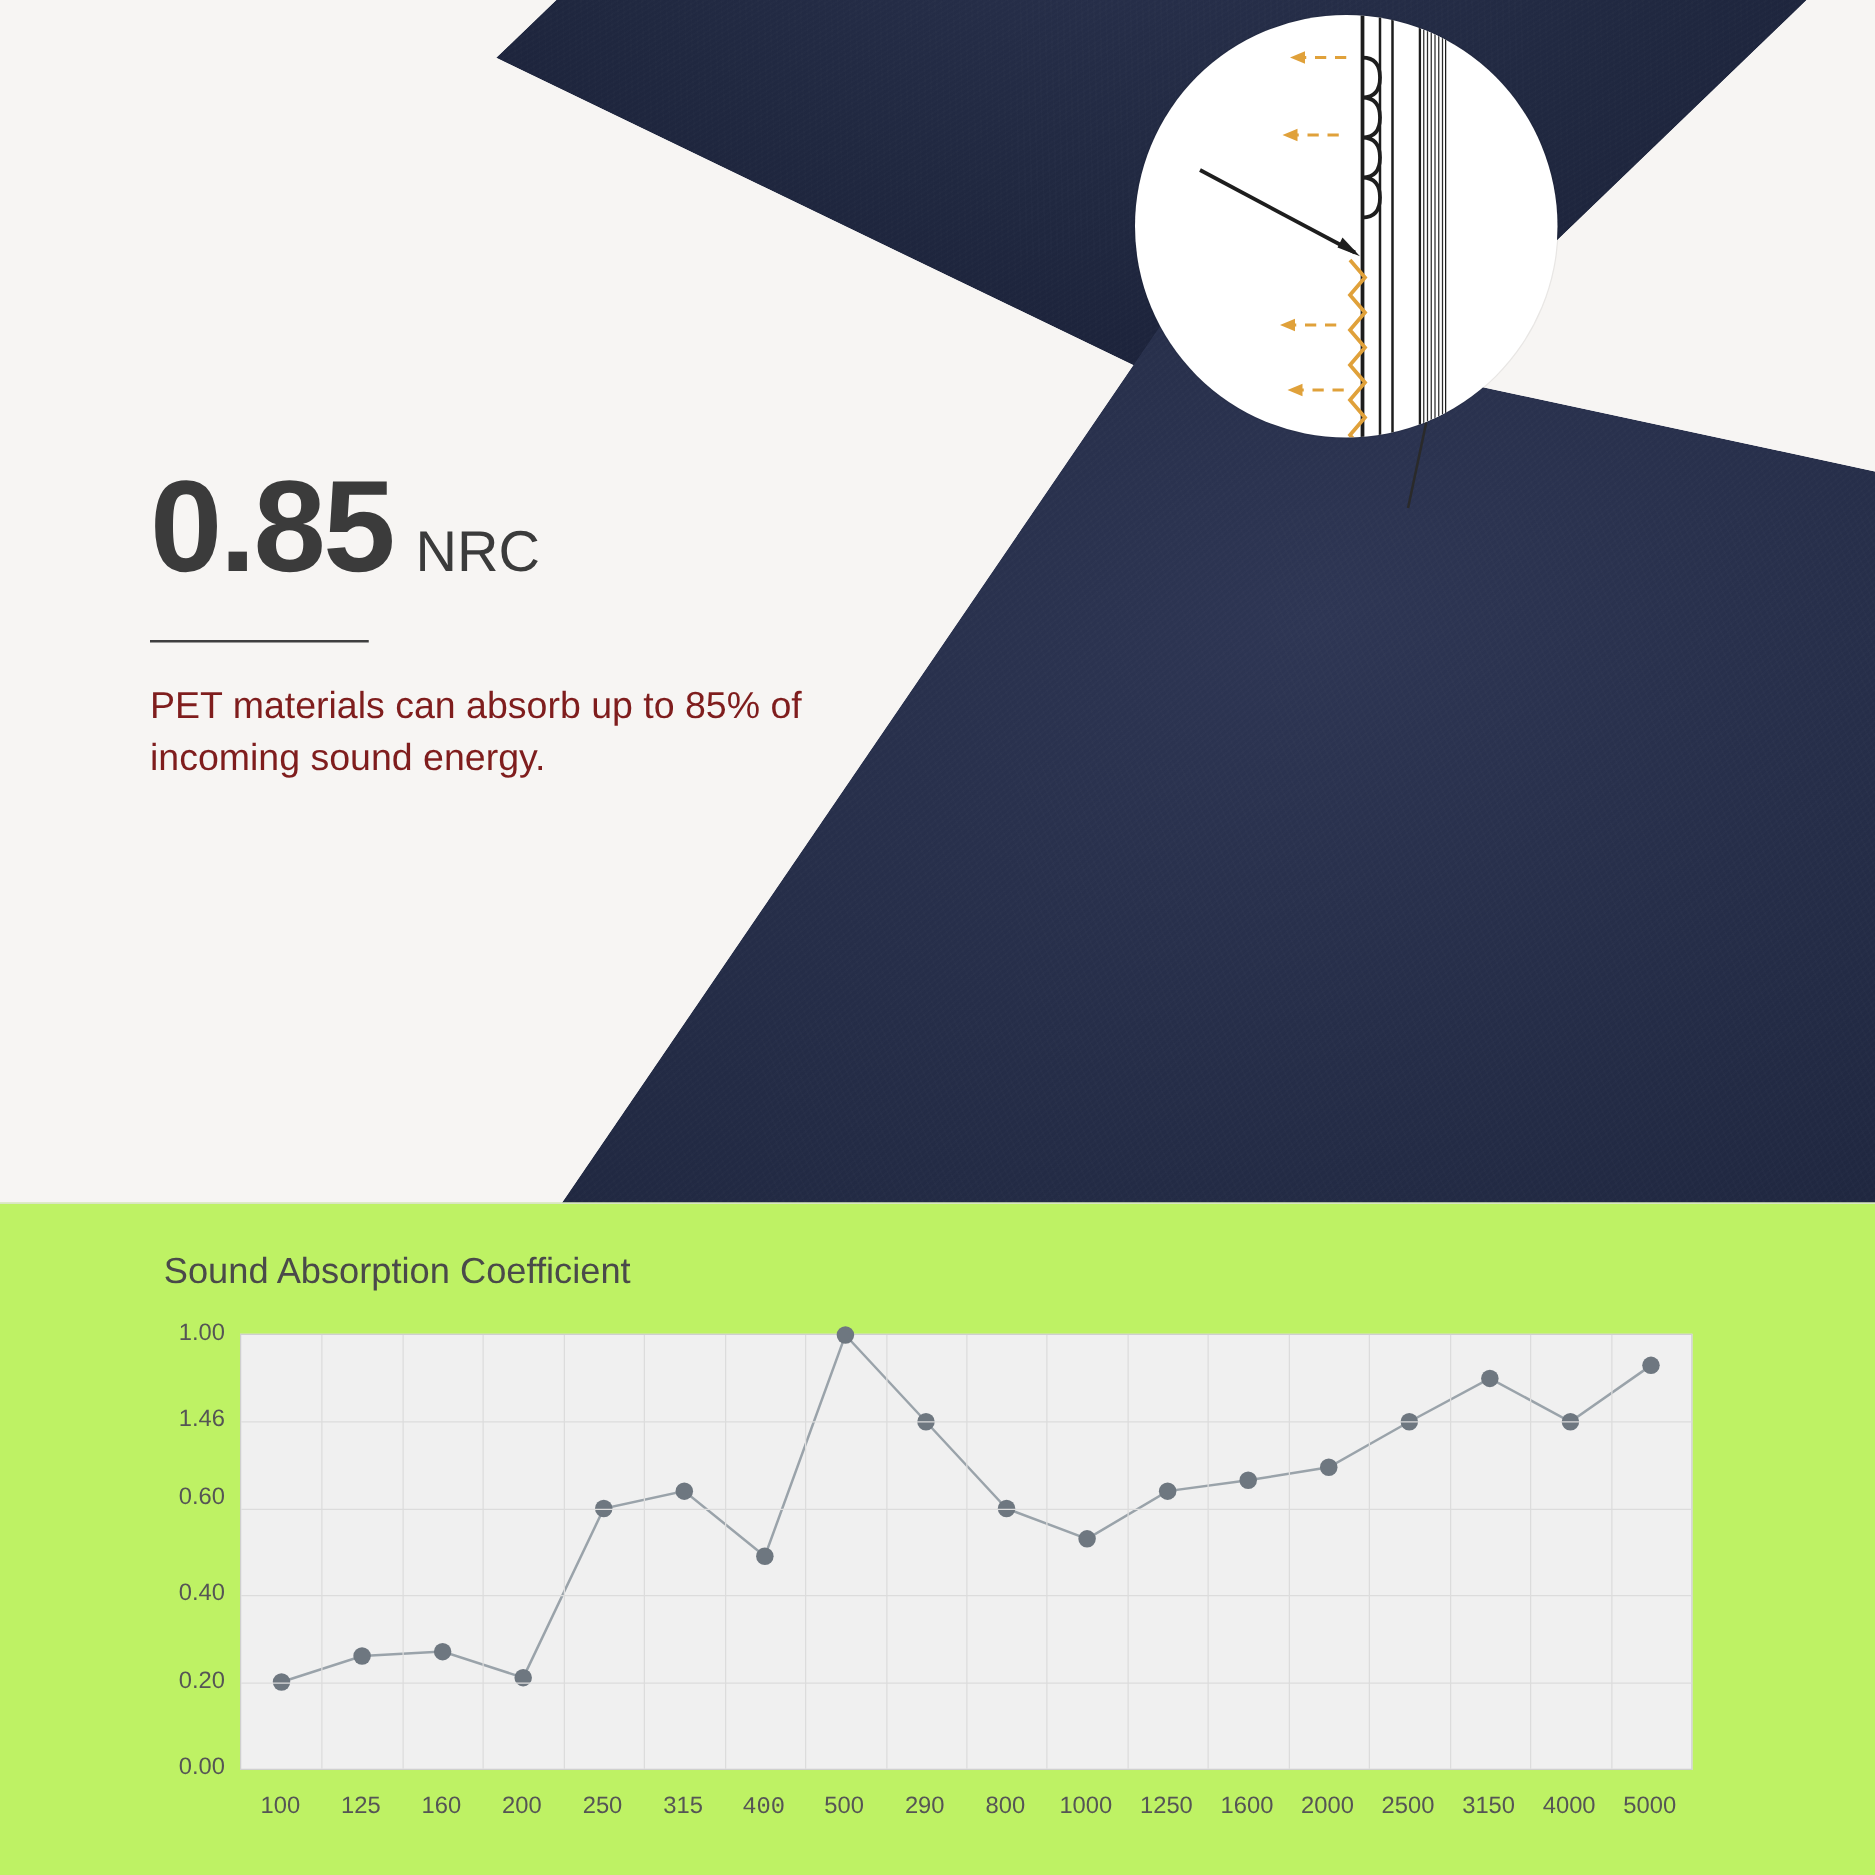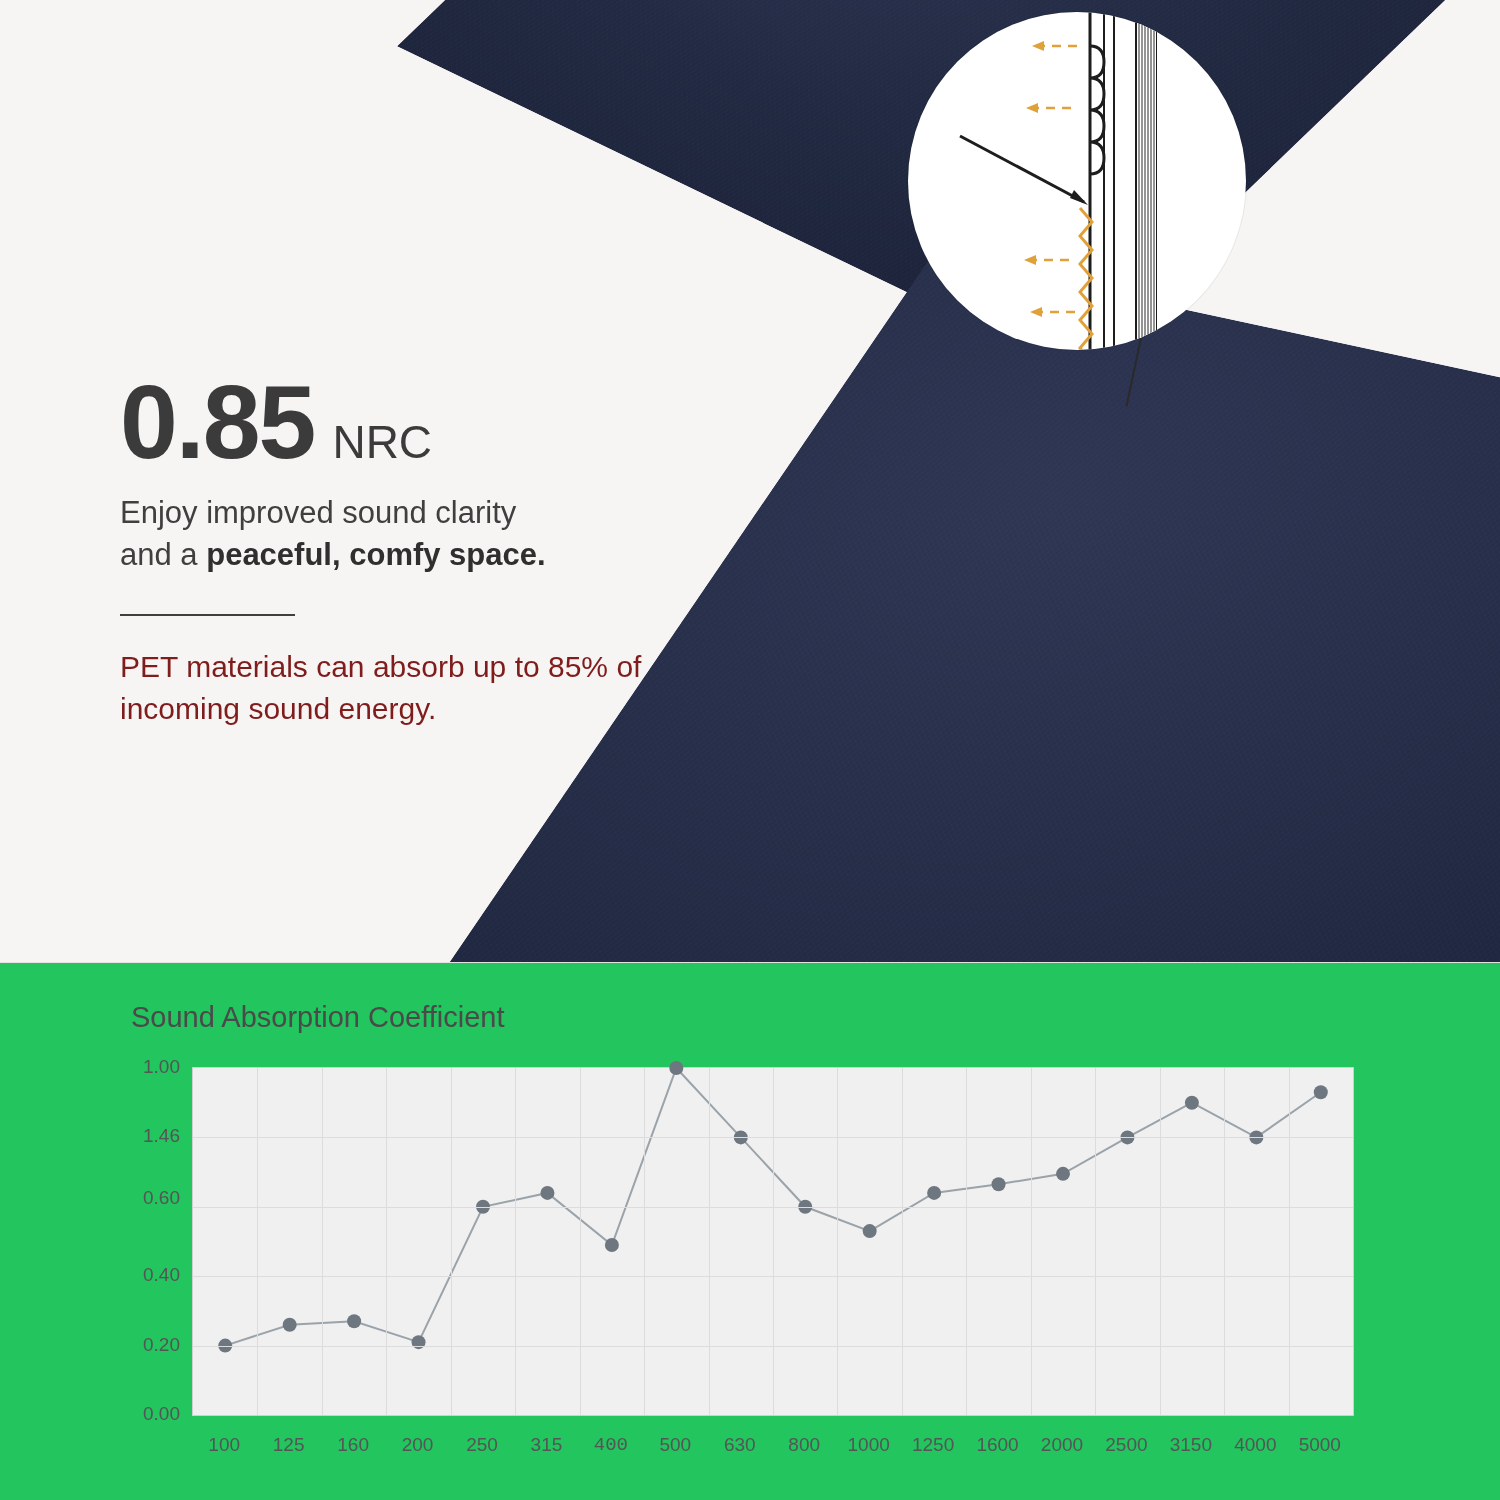--- a/index.html
+++ b/index.html
@@ -133,21 +133,21 @@
     font-size: 30px;
     line-height: 1.4;
     color: #7f1d1d;
   }
 
   
   #chart-section {
     position: absolute;
     left: 0; top: 962px;
     width: 1500px; height: 538px;
-    background: #22c55e;
+    background: #bef264;
     border-top: 1px solid #e2e2e2;
   }
   #chart-title {
     position: absolute;
     left: 131px; top: 38px;
     font-size: 29px;
     color: #4a4a4a;
   }
   #plot-area {
     position: absolute;
@@ -287,24 +287,20 @@
         <polygon points="116,248 128,243 128,253"></polygon>
         <polygon points="122,300 134,295 134,305"></polygon>
       </g>
     </svg>
   </div>
 
   <div id="text-block">
     <div id="nrc-row">
       <div id="nrc-value">0.85</div>
       <div id="nrc-label">NRC</div>
-    </div>
-    <div id="headline">
-      <div>Enjoy improved sound clarity</div>
-      <div><span>and a </span><span class="bold">peaceful, comfy space.</span></div>
     </div>
     <div id="divider"></div>
     <div id="subtext">PET materials can absorb up to 85% of incoming sound energy.</div>
   </div>
 </div>
 
 <div id="chart-section">
   <div id="chart-title">Sound Absorption Coefficient</div>
   <div id="plot-area">
     <svg id="series-svg" width="1160" height="347" viewBox="0 0 1160 347">
@@ -360,21 +356,21 @@
     </div>
   <div id="x-axis">
       <div class="xtick" style="left: 224.222px; top: 471px;">100</div>
       <div class="xtick" style="left: 288.667px; top: 471px;">125</div>
       <div class="xtick" style="left: 353.111px; top: 471px;">160</div>
       <div class="xtick" style="left: 417.556px; top: 471px;">200</div>
       <div class="xtick" style="left: 482px; top: 471px;">250</div>
       <div class="xtick" style="left: 546.444px; top: 471px;">315</div>
       <div class="xtick" style="left: 610.889px; top: 471px; font-family: Liberation Mono, monospace;">400</div>
       <div class="xtick" style="left: 675.333px; top: 471px;">500</div>
-      <div class="xtick" style="left: 739.778px; top: 471px;">630</div>
+      <div class="xtick" style="left: 739.778px; top: 471px;">290</div>
       <div class="xtick" style="left: 804.222px; top: 471px;">800</div>
       <div class="xtick" style="left: 868.667px; top: 471px;">1000</div>
       <div class="xtick" style="left: 933.111px; top: 471px;">1250</div>
       <div class="xtick" style="left: 997.556px; top: 471px;">1600</div>
       <div class="xtick" style="left: 1062px; top: 471px;">2000</div>
       <div class="xtick" style="left: 1126.44px; top: 471px;">2500</div>
       <div class="xtick" style="left: 1190.89px; top: 471px;">3150</div>
       <div class="xtick" style="left: 1255.33px; top: 471px;">4000</div>
       <div class="xtick" style="left: 1319.78px; top: 471px;">5000</div>
     </div>

